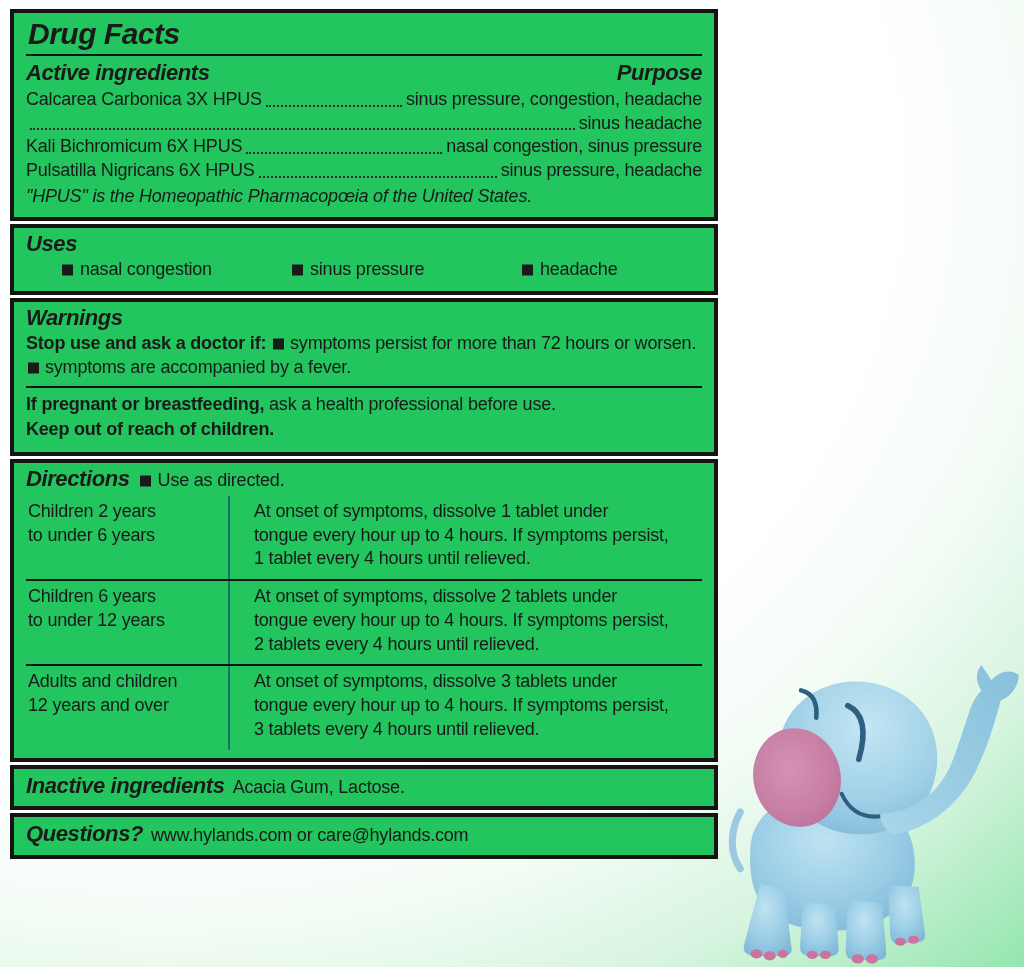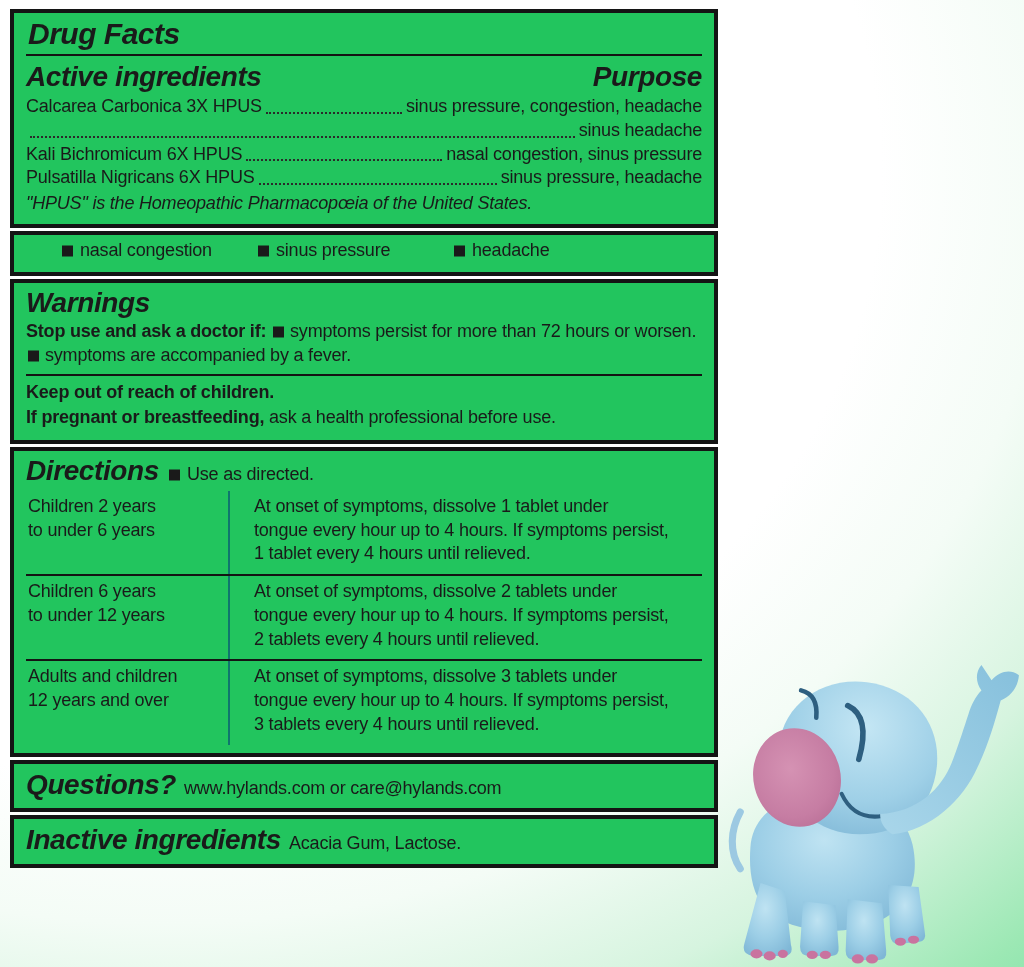--- a/index.html
+++ b/index.html
@@ -16,33 +16,33 @@
   .box{
     border:4px solid #141414;background:#22c55e;
     padding:3px 12px 8px 12px;box-sizing:border-box;
     font-size:18px;line-height:1.32;letter-spacing:-0.2px;
   }
   .title{
     font-style:italic;font-weight:bold;font-size:30px;line-height:1.15;
     letter-spacing:-0.5px;margin:1px 0 2px 2px;
   }
   .h2{
-    font-style:italic;font-weight:bold;font-size:28px;line-height:1.2;
+    font-style:italic;font-weight:bold;font-size:22px;line-height:1.2;
     letter-spacing:-0.4px;
   }
   .thin-rule{border-top:2px solid #141414;margin:2px 0 4px 0;}
   .cols-head{display:flex;justify-content:space-between;align-items:baseline;margin-bottom:2px;}
   .ing-row{display:flex;align-items:center;white-space:nowrap;}
   .leader{flex:1;align-self:flex-end;margin:0 4px 5px 4px;border-bottom:2.4px dotted #2a2a2a;min-width:14px;}
   .footnote{font-style:italic;margin-top:2px;}
   .sq{display:inline-block;width:11px;height:11px;background:#1a1a1a;flex:none;transform:translateY(0.5px);margin-right:7px;}
   .sq.inline{margin:0 6px 0 2px;}
   .bullet-line{display:flex;align-items:baseline;margin-top:2px;}
   .symptoms{display:flex;margin:1px 0 1px 36px;}
-  .sym{display:flex;align-items:baseline;width:196px;}
+  .sym{display:flex;align-items:baseline;width:230px;}
   .sym:last-child{width:auto;}
   .bold{font-weight:bold;}
   p.body{margin:1px 0 2px 0;}
   .w-rule{border-top:2px solid #141414;margin:6px 0 5px 0;}
   .dir-head{display:flex;align-items:baseline;margin-bottom:3px;}
   .dir-head .h2{margin-right:10px;}
   .dir-row{display:flex;border-top:2px solid #141414;}
   .dir-row:first-of-type{border-top:none;}
   .dir-age{width:192px;flex:none;padding:4px 8px 8px 2px;white-space:pre-line;}
   .dir-text{flex:1;border-left:2px solid #0f766e;padding:4px 2px 8px 24px;white-space:pre-line;}
@@ -79,20 +79,21 @@
     </div>
     <div class="ing-row">
       <span>Pulsatilla Nigricans 6X HPUS</span>
       <span class="leader"></span>
       <span>sinus pressure, headache</span>
     </div>
     <div class="footnote">"HPUS" is the Homeopathic Pharmacopœia of the United States.</div>
   </section>
 
   <section class="box">
+    <div class="h2">Uses</div>
     <div class="symptoms">
       <span class="sym">
         <span class="sq"></span>
         <span>nasal congestion</span>
       </span>
       <span class="sym">
         <span class="sq"></span>
         <span>sinus pressure</span>
       </span>
       <span class="sym">
@@ -103,24 +104,24 @@
   </section>
 
   <section class="box">
     <div class="h2">Warnings</div>
     <p class="body">
       <span class="bold">Stop use and ask a doctor if:</span>
       <span class="sq inline"></span><span>symptoms persist for more than 72 hours or worsen.</span>
       <span class="sq inline"></span><span>symptoms are accompanied by a fever.</span>
     </p>
     <div class="w-rule"></div>
-    <p class="body bold">Keep out of reach of children.</p>
     <p class="body">
       <span class="bold">If pregnant or breastfeeding,</span><span> ask a health professional before use.</span>
     </p>
+    <p class="body bold">Keep out of reach of children.</p>
   </section>
 
   <section class="box">
     <div class="dir-head">
       <span class="h2">Directions</span>
       <span class="sq"></span>
       <span>Use as directed.</span>
     </div>
     <div>
       <div class="dir-row">
@@ -142,29 +143,29 @@
 12 years and over</div>
         <div class="dir-text">At onset of symptoms, dissolve 3 tablets under
 tongue every hour up to 4 hours. If symptoms persist,
 3 tablets every 4 hours until relieved.</div>
       </div>
     </div>
   </section>
 
   <section class="box slim">
     <div class="inline-sec">
+      <span class="h2">Inactive ingredients</span>
+      <span>Acacia Gum, Lactose.</span>
+    </div>
+  </section>
+
+  <section class="box slim">
+    <div class="inline-sec">
       <span class="h2">Questions?</span>
       <span>www.hylands.com or care@hylands.com</span>
-    </div>
-  </section>
-
-  <section class="box slim">
-    <div class="inline-sec">
-      <span class="h2">Inactive ingredients</span>
-      <span>Acacia Gum, Lactose.</span>
     </div>
   </section>
 
 </div>
 
 <svg class="elephant" viewBox="0 0 300 300" aria-hidden="true">
   <defs>
     <radialGradient id="gBody" cx="45%" cy="35%" r="75%">
       <stop offset="0%" stop-color="#bfe3f2"></stop>
       <stop offset="55%" stop-color="#9ccee6"></stop>

